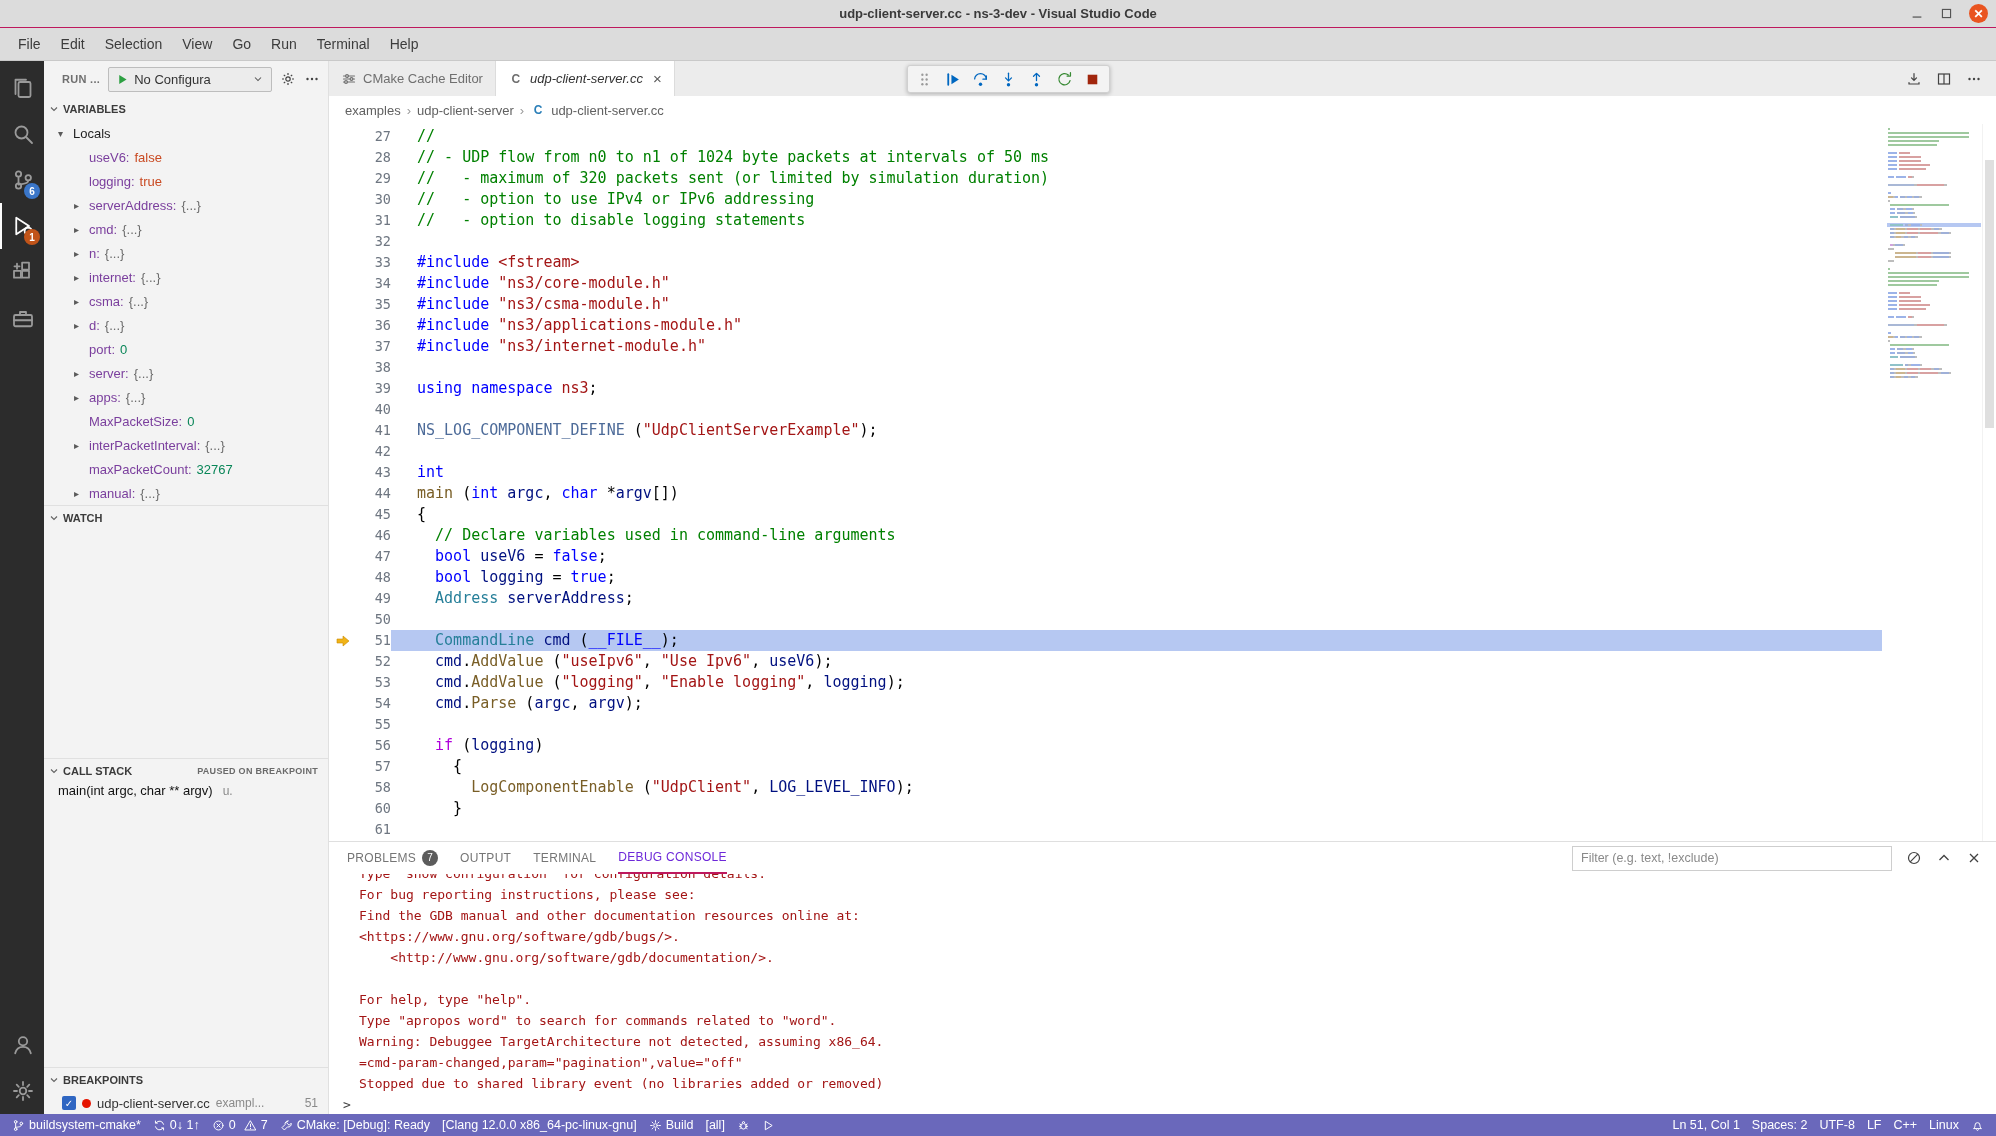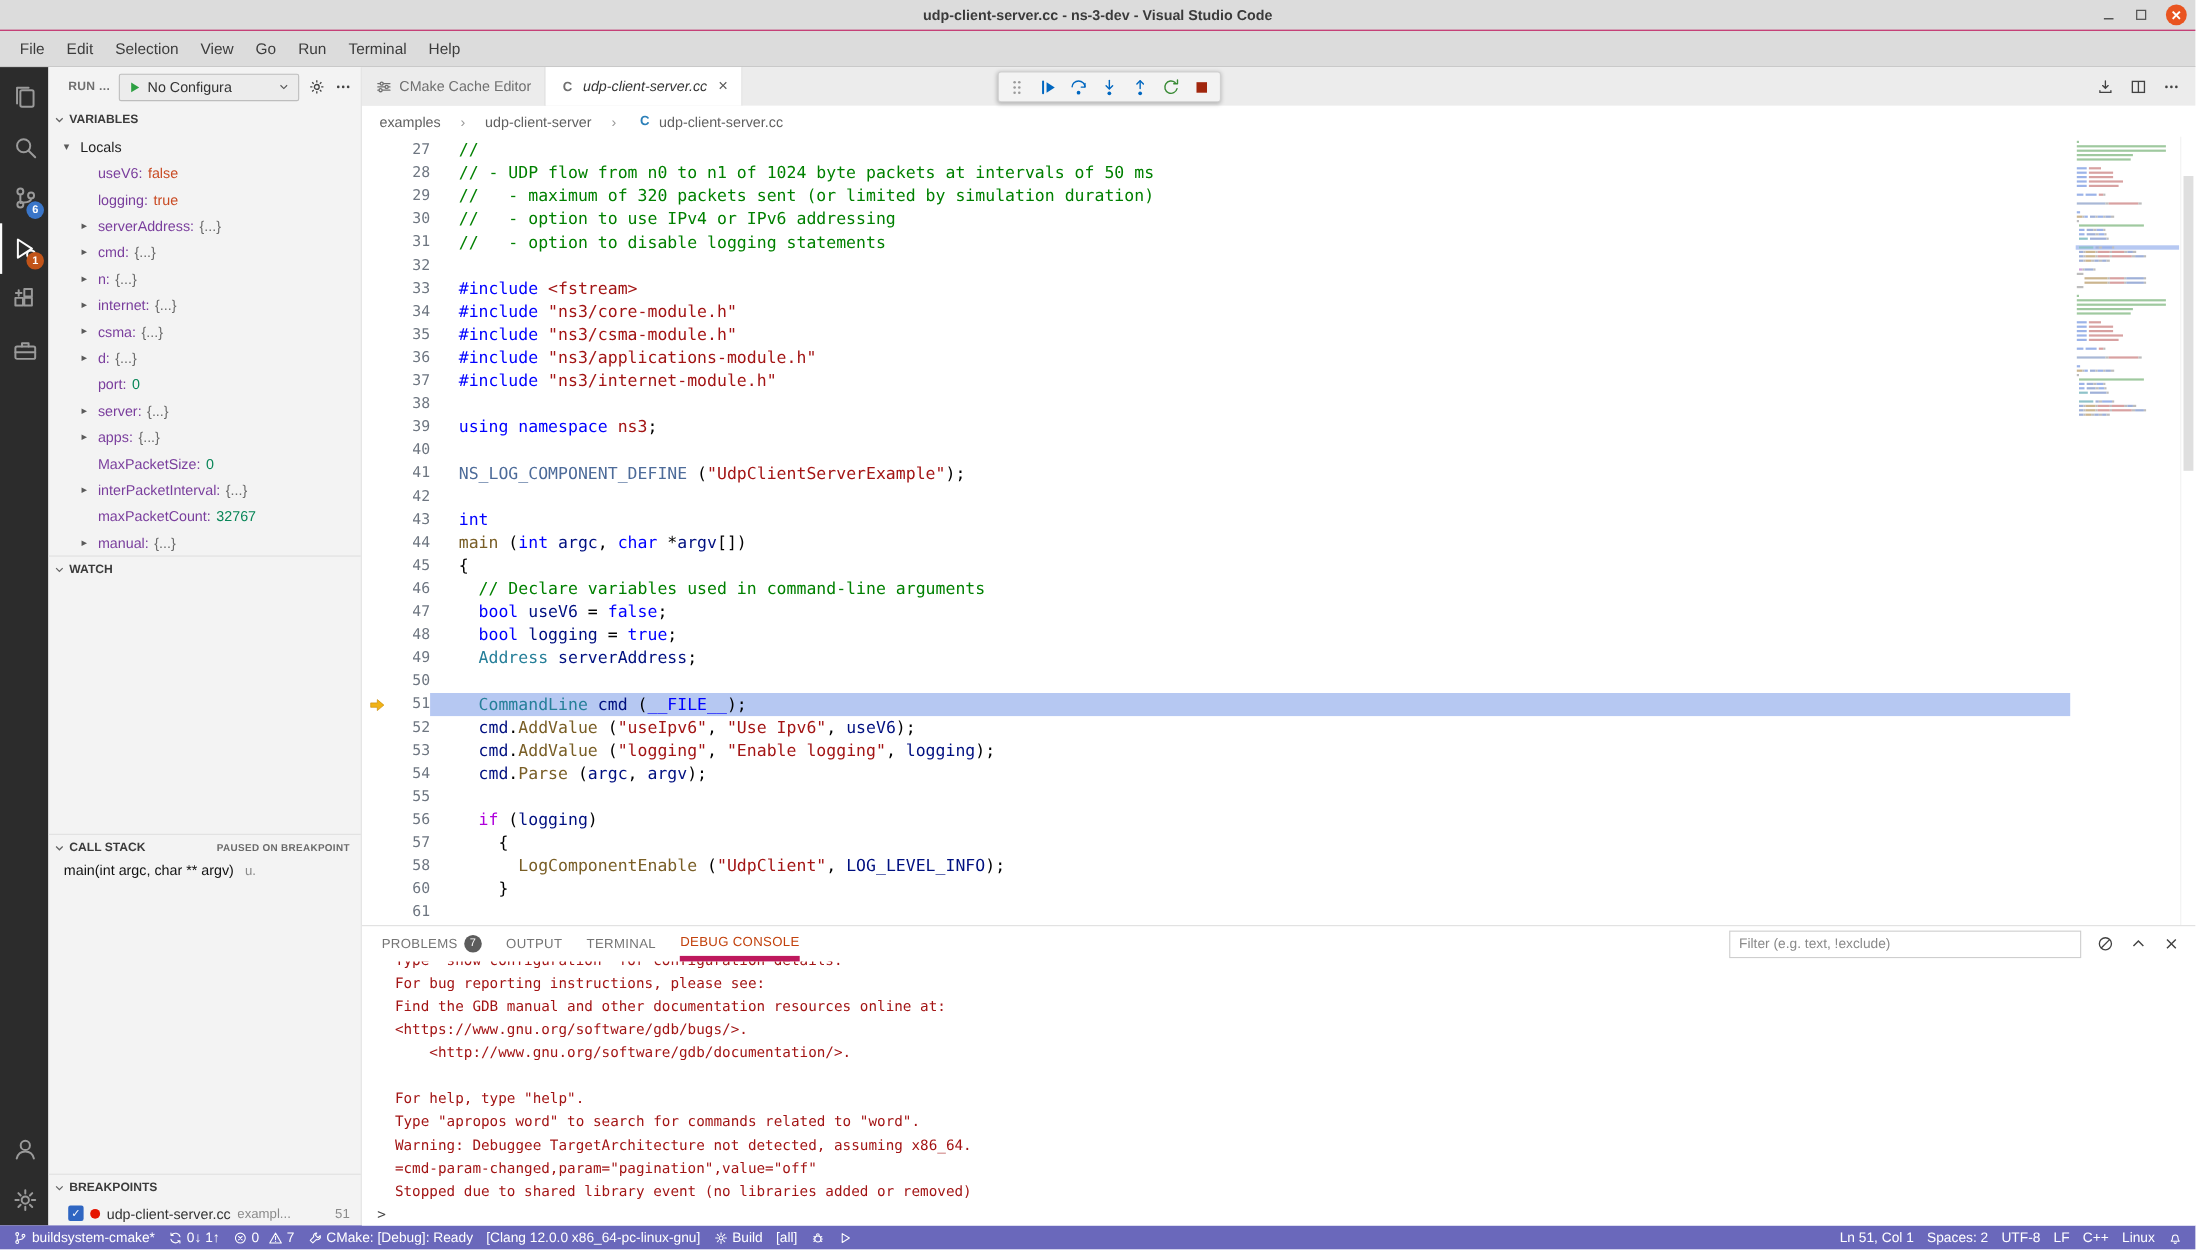--- a/index.html
+++ b/index.html
@@ -70,21 +70,21 @@
   .tab-close{font-size:15px;color:#5a5a5a;margin-left:4px}
   .cpp-ic{font-weight:700;color:#2b7fb8;font-size:12px;width:16px;justify-content:center}
   .tab-actions{margin-left:auto;display:flex;align-items:center;gap:14px;padding-right:14px;color:#424242}
   .tab-actions svg{width:16px;height:16px}
 
   .debug-toolbar{position:absolute;left:578px;top:4px;height:28px;background:#f3f3f3;border:1px solid #d0d0d0;border-radius:3px;box-shadow:0 1px 4px rgba(0,0,0,.25);display:flex;align-items:center;padding:0 4px;gap:3px;z-index:6}
   .dbg-btn{width:25px;height:24px;display:flex;align-items:center;justify-content:center}
   .dbg-btn svg{width:17px;height:17px}
   .dbg-grip{color:#9a9a9a}.dbg-blue{color:#0067c0}.dbg-green{color:#388a34}.dbg-red{color:#a1260d}
 
-  .breadcrumbs{height:28px;display:flex;align-items:center;gap:18px;padding-left:16px;color:#616161;font-size:13px;flex:none}
+  .breadcrumbs{height:28px;display:flex;align-items:center;gap:6px;padding-left:16px;color:#616161;font-size:13px;flex:none}
   .crumb{display:flex;align-items:center;gap:5px}
   .crumb-sep{color:#9a9a9a}
 
   .code-wrap{flex:1;display:flex;min-height:0;overflow:hidden}
   .code-scroll{flex:1;min-width:0;padding-top:2px}
   .code-line{display:flex;height:21px;line-height:21px;font-family:"DejaVu Sans Mono",monospace;font-size:15px;white-space:pre}
   .glyph{width:28px;flex:none;display:flex;align-items:center;justify-content:center}
   .glyph svg{width:16px;height:16px}
   .lnum{width:34px;flex:none;text-align:right;color:#6e7681;font-size:13.5px;font-family:"DejaVu Sans Mono",monospace}
   .ltext{flex:1;padding-left:26px;white-space:pre}
@@ -96,21 +96,21 @@
   .mm-row{height:2px;margin-bottom:2px;display:flex}
   .mm-row span{height:2px;flex:none}
   .mm-current{background:#b6c8f2;box-shadow:0 0 0 1px #b6c8f2}
   .vscroll{width:14px;flex:none;position:relative;border-left:1px solid #f2f2f2}
   .scroll-thumb{position:absolute;left:2px;right:2px;top:36px;height:268px;background:rgba(110,110,110,.22)}
 
   
   .panel{height:273px;border-top:1px solid #dfdfdf;display:flex;flex-direction:column;background:#fff;flex:none}
   .panel-tabs{height:32px;display:flex;align-items:center;padding-left:18px;gap:22px;flex:none}
   .panel-tab{font-size:12px;color:#757575;height:100%;display:flex;align-items:center;gap:6px;letter-spacing:.3px;border-bottom:1px solid transparent}
-  .panel-tab.active{color:#c2410c;border-bottom:5px solid #be185d}
+  .panel-tab.active{color:#6d28d9;border-bottom:2px solid #be185d}
   .panel-badge{background:#5c5c5c;color:#fff;border-radius:9px;min-width:16px;height:16px;font-size:10px;display:flex;align-items:center;justify-content:center;padding:0 4px}
   .panel-right{margin-left:auto;display:flex;align-items:center;gap:14px;padding-right:14px;color:#424242}
   .panel-right svg{width:16px;height:16px}
   .filter-input{width:320px;height:25px;border:1px solid #cecece;background:#fff;font-size:12.5px;padding:0 8px;color:#333;font-family:"Liberation Sans",sans-serif}
   .filter-input::placeholder{color:#8a8a8a}
   .console{flex:1;overflow:hidden;padding:0 0 2px 30px;font-family:"DejaVu Sans Mono",monospace;font-size:13px;line-height:21px;color:#a31515;display:flex;flex-direction:column}
   .console-line{white-space:pre;flex:none}
   .console-line.clipped{margin-top:-11px}
   .console-prompt{margin-top:auto;color:#444;flex:none;margin-left:-16px}
 

